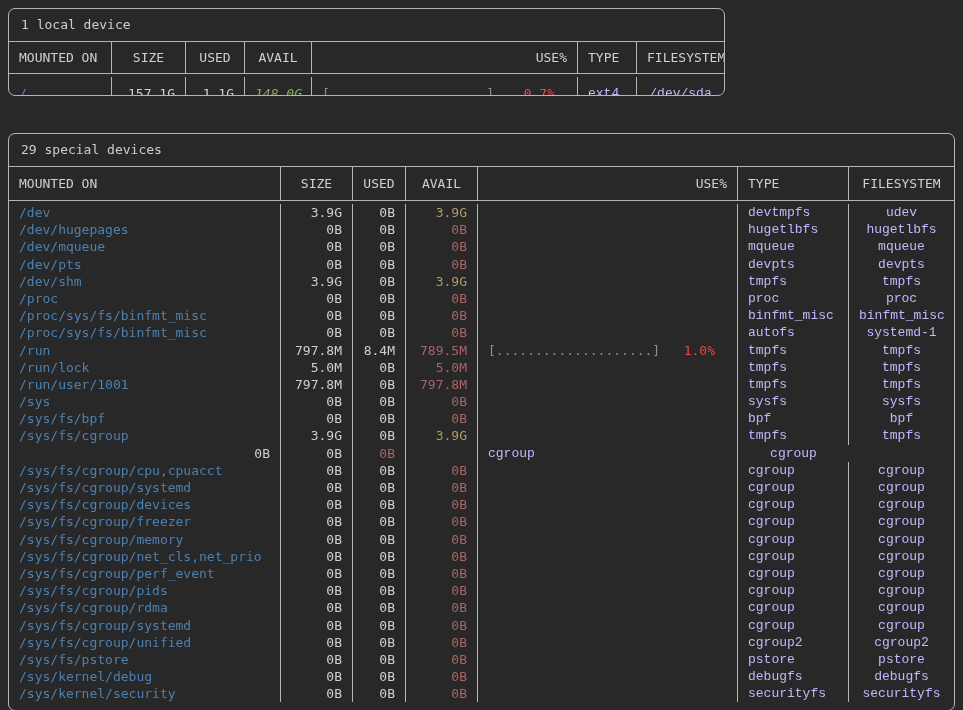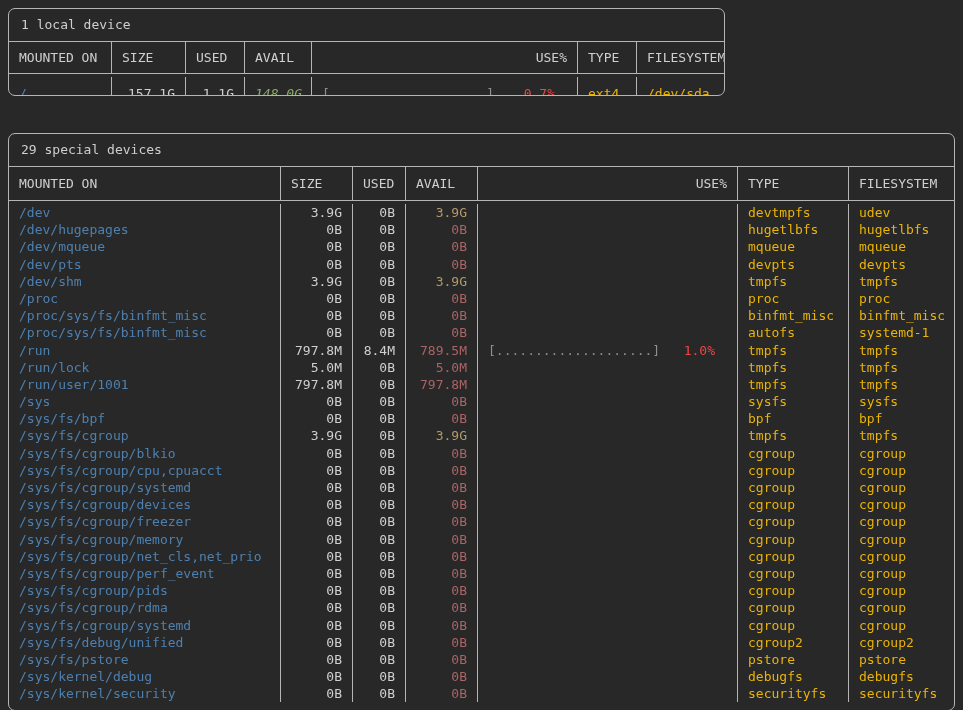--- a/index.html
+++ b/index.html
@@ -37,32 +37,32 @@
   .tbl-local   .hdr { height: 31px; line-height: 31px; }
   .tbl-special .hdr { height: 33px; line-height: 33px; }
 
   .cell {
     padding: 0 10px;
     border-right: 1px solid #b5b5b5;
     white-space: nowrap;
     overflow: hidden;
     box-sizing: border-box;
   }
-  .cell:last-child { border-right: none; }
+  .cell:last-child { border-right: none; text-align: center; }
   .al { text-align: left; }
-  .ar { text-align: left; }
+  .ar { text-align: center; }
   .ac { text-align: right; }
 
   .rows { padding: 3px 0 5px 0; }
   .tbl-special .row .cell { height: 17.2px; line-height: 17.2px; }
   .tbl-local   .row .cell { height: 33px;   line-height: 33px; }
 
   .c-mounted { color: #4d80b0; }
   .c-size, .c-used { color: #cfcfcf; text-align: right; }
-  .c-type, .c-fs { color: #eab308; }
+  .c-type, .c-fs { color: #c4b5fd; font-family: Liberation Mono, monospace; }
   .c-avail { text-align: right; }
   .av-green  { color: #87ab6b; font-style: italic; }
   .av-yellow { color: #b49a6a; }
   .av-red    { color: #a96466; }
 
   .c-use {
     display: flex;
     justify-content: space-between;
     align-items: center;
     padding: 0 22px 0 10px;
@@ -235,21 +235,20 @@
       <div class="row">
         <div class="cell c-mounted al">/sys/fs/cgroup</div>
         <div class="cell c-size">3.9G</div>
         <div class="cell c-used">0B</div>
         <div class="cell c-avail av-yellow">3.9G</div>
         <div class="cell c-use"></div>
         <div class="cell c-type al">tmpfs</div>
         <div class="cell c-fs al">tmpfs</div>
       </div>
       <div class="row">
-        <div class="cell c-mounted al">/sys/fs/cgroup/blkio</div>
         <div class="cell c-size">0B</div>
         <div class="cell c-used">0B</div>
         <div class="cell c-avail av-red">0B</div>
         <div class="cell c-use"></div>
         <div class="cell c-type al">cgroup</div>
         <div class="cell c-fs al">cgroup</div>
       </div>
       <div class="row">
         <div class="cell c-mounted al">/sys/fs/cgroup/cpu,cpuacct</div>
         <div class="cell c-size">0B</div>
@@ -334,21 +333,21 @@
       <div class="row">
         <div class="cell c-mounted al">/sys/fs/cgroup/systemd</div>
         <div class="cell c-size">0B</div>
         <div class="cell c-used">0B</div>
         <div class="cell c-avail av-red">0B</div>
         <div class="cell c-use"></div>
         <div class="cell c-type al">cgroup</div>
         <div class="cell c-fs al">cgroup</div>
       </div>
       <div class="row">
-        <div class="cell c-mounted al">/sys/fs/debug/unified</div>
+        <div class="cell c-mounted al">/sys/fs/cgroup/unified</div>
         <div class="cell c-size">0B</div>
         <div class="cell c-used">0B</div>
         <div class="cell c-avail av-red">0B</div>
         <div class="cell c-use"></div>
         <div class="cell c-type al">cgroup2</div>
         <div class="cell c-fs al">cgroup2</div>
       </div>
       <div class="row">
         <div class="cell c-mounted al">/sys/fs/pstore</div>
         <div class="cell c-size">0B</div>

